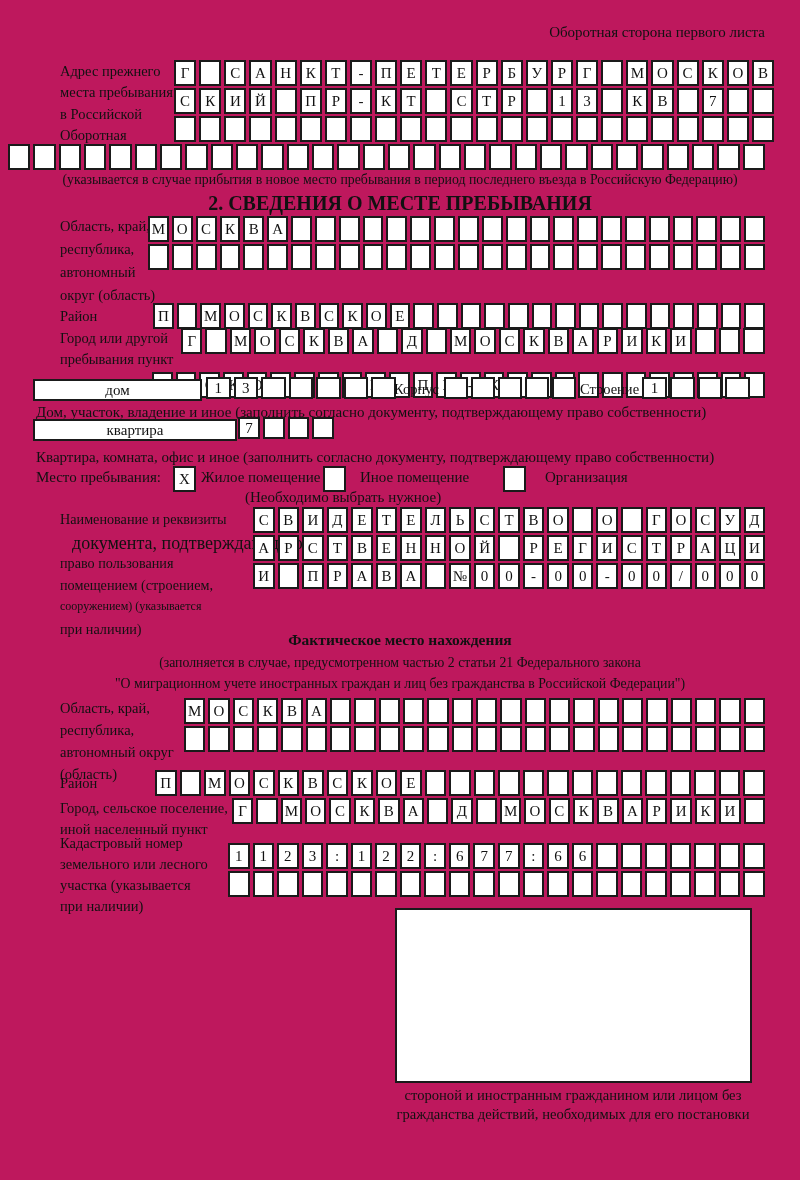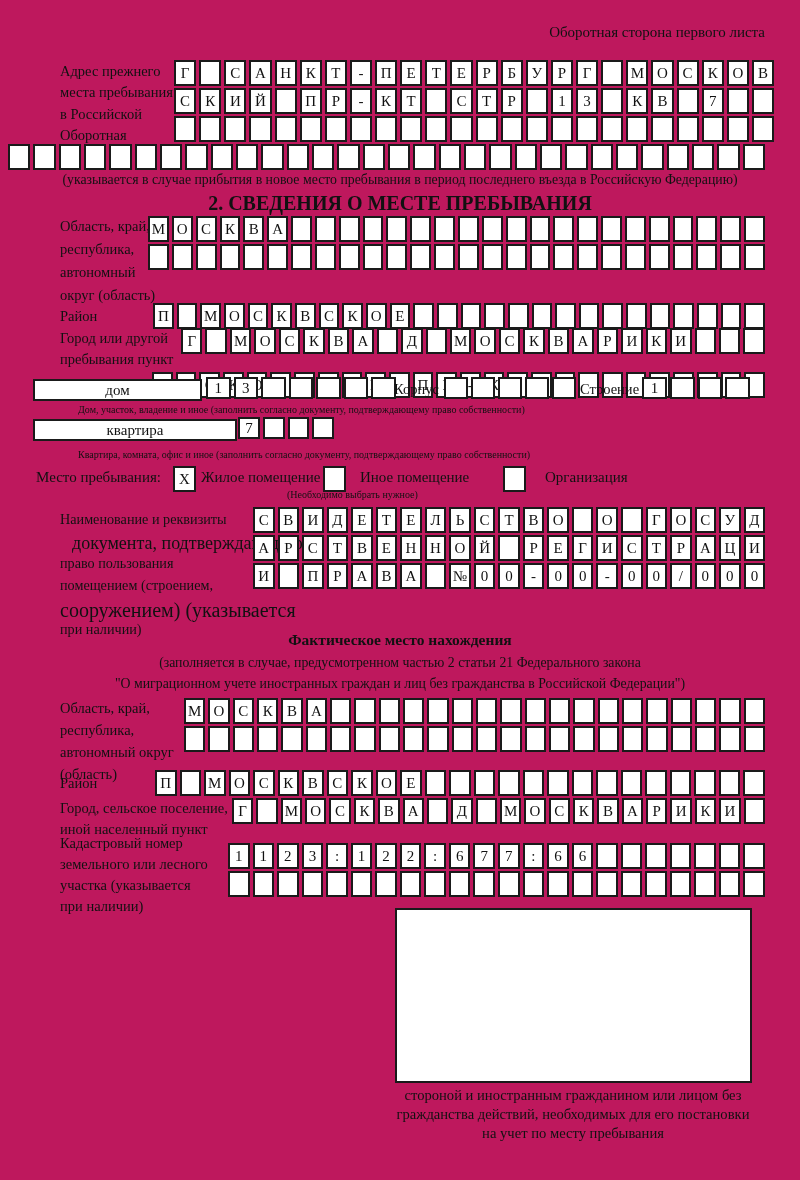--- a/index.html
+++ b/index.html
@@ -1,19 +1,19 @@
 <!DOCTYPE html>
 <html><head>
 <meta charset="utf-8">
 <style>
   html,body{margin:0;padding:0;background:#fff;}
   #page{position:relative;width:800px;height:1180px;background:#be185d;
         font-family:"Liberation Serif", serif;color:#111;overflow:hidden;}
   .lab{position:absolute;font-size:14.5px;white-space:nowrap;line-height:1;}
-  .cap{position:absolute;font-size:10px;white-space:nowrap;line-height:1;margin-left:42px;}
+  .cap{position:absolute;font-size:15px;white-space:nowrap;line-height:1;}
   .center{left:0;width:800px;text-align:center;white-space:normal;}
   .title{position:absolute;font-weight:bold;font-size:20px;}
   .cells{position:absolute;display:flex;gap:3px;height:26px;}
   .cells.h22{height:22px;}
   .cell{flex:1;border:2px solid #1a1a1a;background:#fff;display:flex;
         align-items:center;justify-content:center;font-size:15px;line-height:1;
         font-family:"Liberation Serif", serif;}
   .widebox{position:absolute;border:2px solid #1a1a1a;background:#fff;display:flex;
         align-items:center;justify-content:center;font-size:15px;line-height:1;}
   .chk{position:absolute;width:19px;height:22px;border:2px solid #1a1a1a;background:#fff;
@@ -343,21 +343,21 @@
   <div class="chk" style="left:323px;top:466px"></div>
   <div class="lab" style="left:360px;top:470px;font-size:15px">Иное помещение</div>
   <div class="chk" style="left:503px;top:466px"></div>
   <div class="lab" style="left:545px;top:470px;font-size:15px">Организация</div>
   <div class="cap" style="left:245px;top:490px">(Необходимо выбрать нужное)</div>
 
   <div class="lab" style="left:60px;top:512px;font-size:14.2px">Наименование и реквизиты</div>
   <div class="lab" style="left:72px;top:534px;font-size:18px">документа, подтверждающего</div>
   <div class="lab" style="left:60px;top:556px;font-size:14.2px">право пользования</div>
   <div class="lab" style="left:60px;top:578px;font-size:14.2px">помещением (строением,</div>
-  <div class="lab" style="left:60px;top:600px;font-size:20px">сооружением) (указывается</div>
+  <div class="lab" style="left:60px;top:600px;font-size:12px">сооружением) (указывается</div>
   <div class="lab" style="left:60px;top:622px;font-size:14.2px">при наличии)</div>
   <div class="cells" style="left:253px;top:507px;width:512px">
       <span class="cell">С</span>
       <span class="cell">В</span>
       <span class="cell">И</span>
       <span class="cell">Д</span>
       <span class="cell">Е</span>
       <span class="cell">Т</span>
       <span class="cell">Е</span>
       <span class="cell">Л</span>
@@ -589,16 +589,15 @@
       <span class="cell"></span>
       <span class="cell"></span>
       <span class="cell"></span>
       <span class="cell"></span>
     </div>
 
   <div class="bigbox"></div>
   <div class="stampcap">
     <div>стороной и иностранным гражданином или лицом без</div>
     <div>гражданства действий, необходимых для его постановки</div>
-    <div>на учет по месту пребывания</div>
   </div>
 
 </div>
 
 </body></html>

